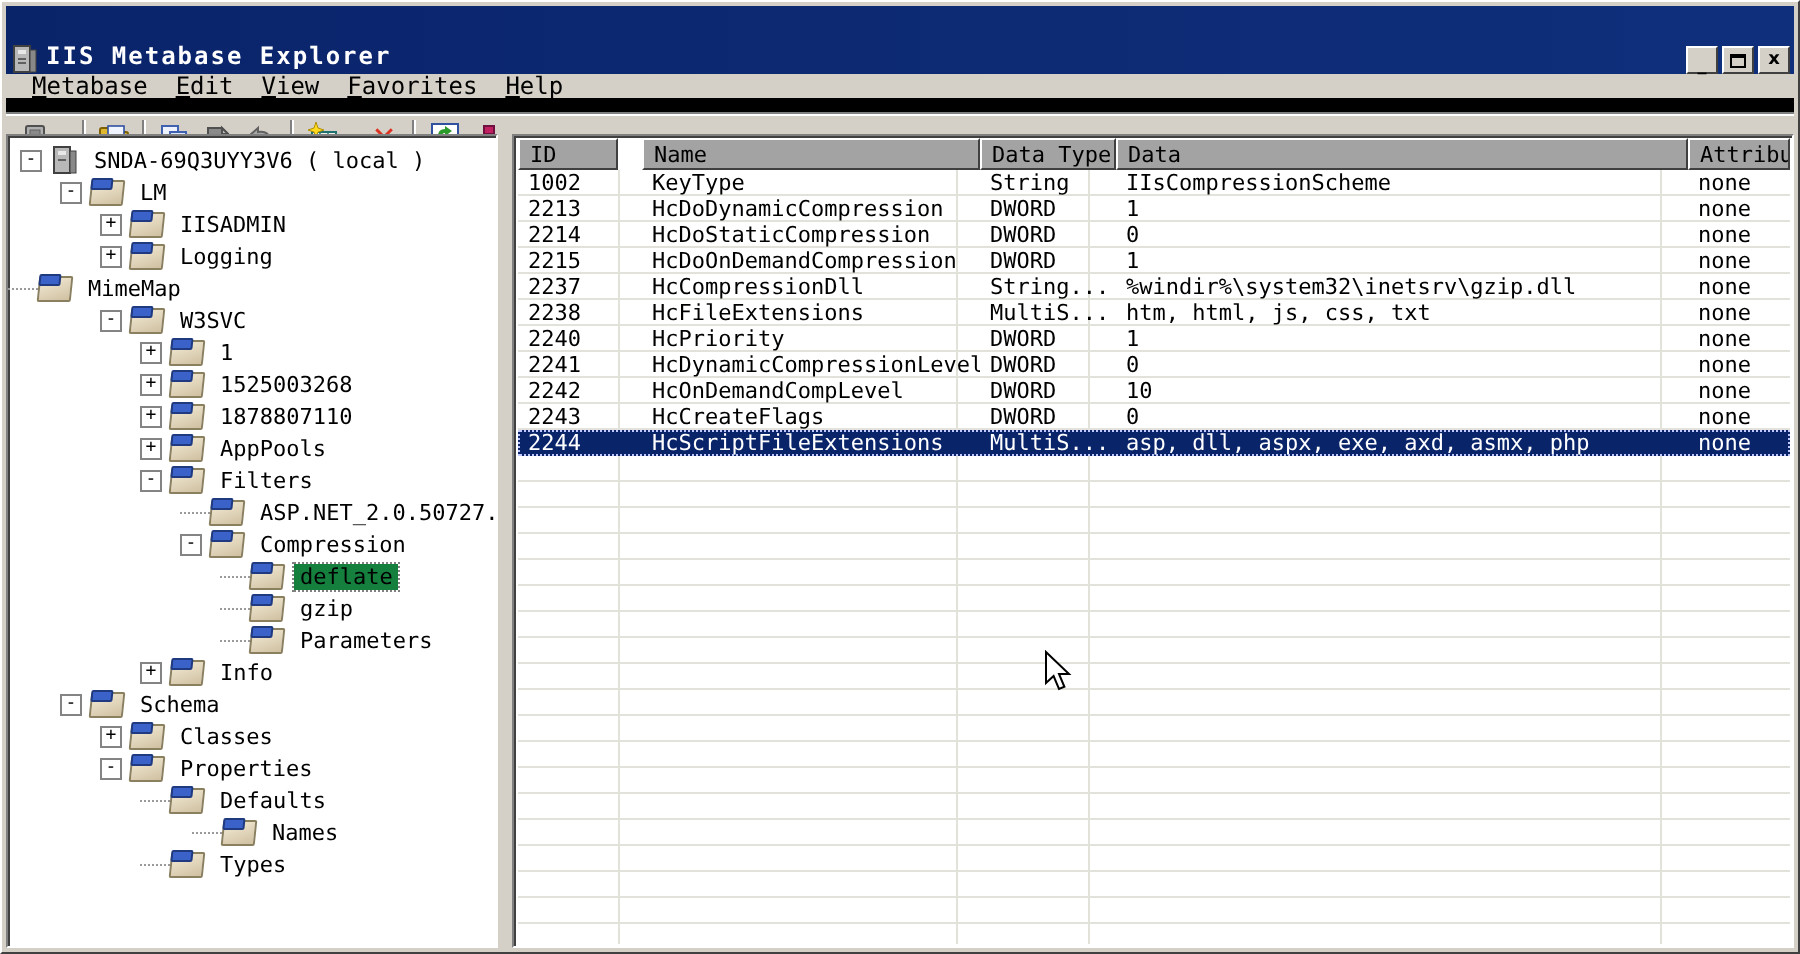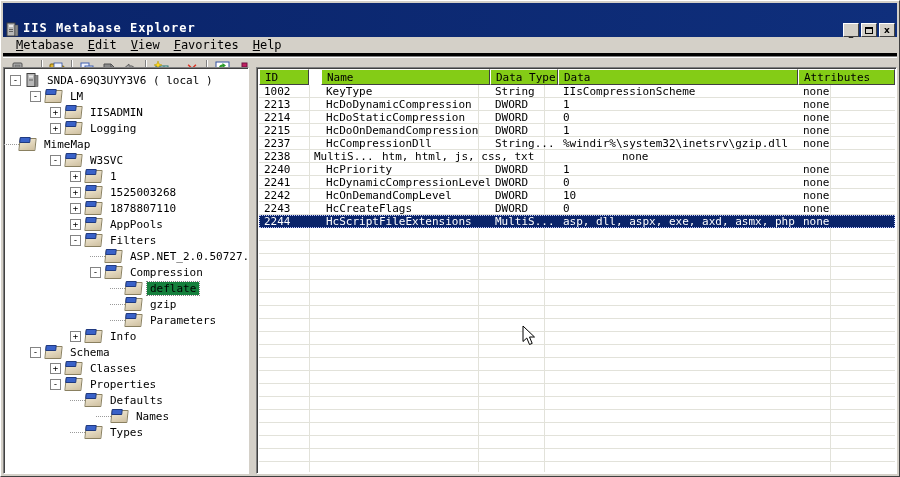--- a/index.html
+++ b/index.html
@@ -16,21 +16,21 @@
                 flex:1 1 auto; white-space:nowrap; line-height:18px; }
   .win-buttons { display:flex; gap:2px; }
   .win-btn { width:16px; height:14px; background:#d4d0c8; border:1px solid #404040;
              border-top-color:#fff; border-left-color:#fff; font-size:9px; font-weight:bold;
              display:flex; align-items:center; justify-content:center; color:#000;
              font-family:"DejaVu Sans", sans-serif; line-height:1; }
   .win-btn.max span { display:block; width:8px; height:7px; border:1px solid #000; border-top-width:2px; }
   .win-btn.min span { position:relative; top:3px; }
   
   .menubar { height:19px; display:flex; align-items:center; padding-left:6px;
-             border-bottom:3px solid #000000; }
+             border-bottom:7px solid #000000; }
   .menu-item { display:inline-block; font-size:12px; padding:1px 7px; color:#000; cursor:default; }
   .menu-item::first-letter { text-decoration:underline; }
   
   .toolbar { height:25px; display:flex; align-items:center; padding-left:4px;
              border-top:1px solid #808080; box-shadow:inset 0 1px 0 #fff; }
   .tb-btn { width:22px; height:22px; display:flex; align-items:center; justify-content:center; }
   .tb-drop { width:9px; height:22px; display:flex; align-items:center; justify-content:center;
              font-size:6px; color:#000; }
   .tb-sep { width:2px; height:18px; margin:0 3px; border-left:1px solid #808080; border-right:1px solid #fff; }
   .x-glyph { color:#dd3322; font-weight:bold; font-size:15px; font-family:"DejaVu Sans", sans-serif; }
@@ -51,31 +51,31 @@
   .tree-icon { width:17px; height:13px; position:relative; flex:0 0 auto; margin-right:5px; }
   .folder-ic { background:linear-gradient(160deg,#f4ecd8,#cfc0a0); border:1px solid #8a8060;
                border-radius:1px; transform:skewX(-6deg); }
   .folder-ic::before { content:""; position:absolute; left:-1px; top:-2px; width:9px; height:4px;
                background:#3a62c8; border:1px solid #203a80; border-radius:1px; }
   .comp-ic { width:14px; height:14px; }
   .tree-label { padding:0 3px; color:#000; }
   .tree-label.selected { background:#15803d; outline:1px dotted #808080; }
   
   .lv-header { display:flex; height:16px; position:relative; z-index:2; }
-  .lv-h { background:#84cc16; border:1px solid #404040; border-top-color:#fff; border-left-color:#fff;
+  .lv-h { background:#a3a3a3; border:1px solid #404040; border-top-color:#fff; border-left-color:#fff;
           font-size:11px; padding:1px 0 0 5px; color:#000; white-space:nowrap; overflow:hidden; }
   .lv-body { position:absolute; left:2px; right:1px; top:17px; bottom:1px; background:#fff;
              background-image:repeating-linear-gradient(to bottom, transparent 0 12px, #e2e2da 12px 13px); }
   .vline { position:absolute; top:0; bottom:0; width:1px; background:#e2e2da; }
   .lv-row { display:flex; height:13px; position:relative; }
   .cell { font-size:11px; line-height:13px; padding-left:5px; white-space:nowrap; overflow:hidden; color:#000; }
   .col-id   { width:50px; flex:0 0 auto; }
   .col-name { width:169px; flex:0 0 auto;margin-left:12px; }
   .col-type { width:68px; flex:0 0 auto; }
-  .col-data { width:240px; flex:0 0 auto; }
+  .col-data { width:286px; flex:0 0 auto; }
   .col-attr { flex:1 1 auto; }
   .lv-row.selected { background:#0a246a; outline:1px dotted #c0c8ff; outline-offset:-1px; }
   .lv-row.selected .cell { color:#fff; }
   
   .cursor { position:absolute; left:521px; top:324px; z-index:99; pointer-events:none; }
 </style>
 </head>
 <body>
 
 <div class="window">
@@ -349,20 +349,21 @@
         </div>
         <div class="lv-row">
           <div class="cell col-id">2237</div>
           <div class="cell col-name">HcCompressionDll</div>
           <div class="cell col-type">String...</div>
           <div class="cell col-data">%windir%\system32\inetsrv\gzip.dll</div>
           <div class="cell col-attr">none</div>
         </div>
         <div class="lv-row">
           <div class="cell col-id">2238</div>
+          <div class="cell col-name">HcFileExtensions</div>
           <div class="cell col-type">MultiS...</div>
           <div class="cell col-data">htm, html, js, css, txt</div>
           <div class="cell col-attr">none</div>
         </div>
         <div class="lv-row">
           <div class="cell col-id">2240</div>
           <div class="cell col-name">HcPriority</div>
           <div class="cell col-type">DWORD</div>
           <div class="cell col-data">1</div>
           <div class="cell col-attr">none</div>

